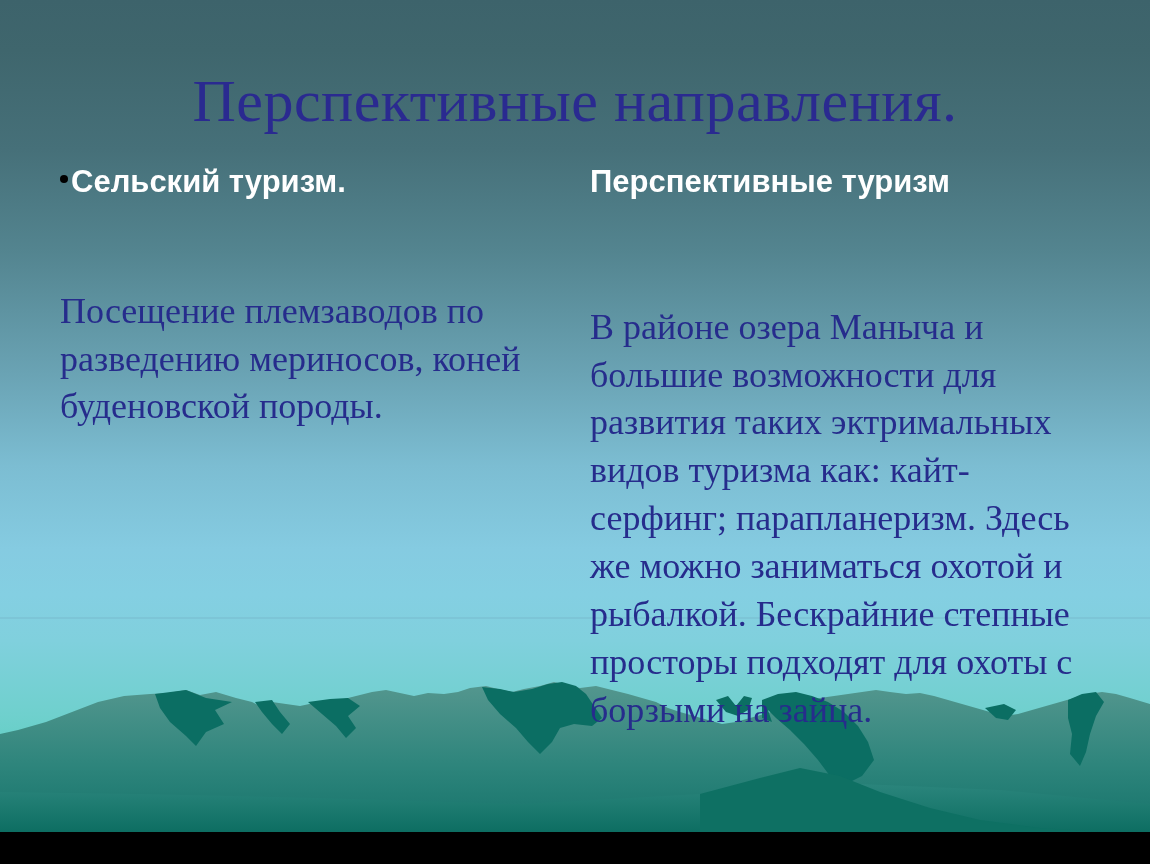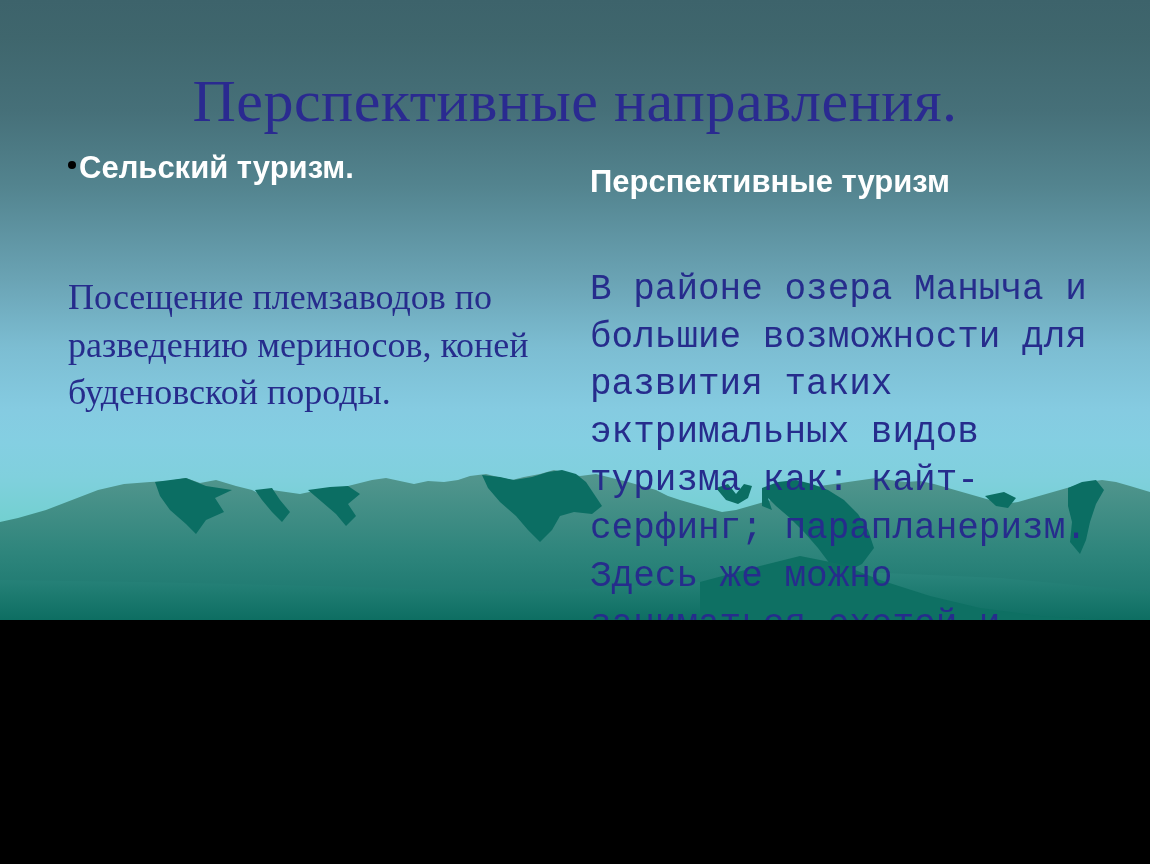--- a/index.html
+++ b/index.html
@@ -4,21 +4,21 @@
 <style>
   html, body {
     margin: 0;
     padding: 0;
     background: #000;
   }
 
   #slide {
     position: relative;
     width: 1150px;
-    height: 620px;
+    height: 832px;
     overflow: hidden;
     font-family: "Liberation Serif", serif;
   }
 
   
   .sky {
     position: absolute;
     left: 0; top: 0;
     width: 100%;
     height: 100%;
@@ -75,21 +75,21 @@
     font-size: 60px;
     line-height: 1.1;
     letter-spacing: 0.5px;
     white-space: nowrap;
   }
 
   
   .col {
     position: absolute;
   }
-  .col-left  { left: 60px;  top: 151px; width: 470px; margin-left: 8px; }
+  .col-left  { left: 60px;  top: 165px; width: 470px; }
   .col-right { left: 590px; top: 165px; width: 500px; }
 
   .head {
     font-family: "Liberation Sans", sans-serif;
     font-weight: bold;
     font-size: 31px;
     color: #ffffff;
     line-height: 1.12;
     white-space: nowrap;
   }
@@ -103,21 +103,21 @@
     margin-right: 3px;
   }
 
   .body-text {
     font-family: "Liberation Serif", serif;
     font-size: 36px;
     color: #262c8c;
     line-height: 1.33;
   }
   .col-left .body-text  { margin-top: 88px; }
-  .col-right .body-text { margin-top: 66px; font-family: Liberation Mono, monospace; }
+  .col-right .body-text { margin-top: 104px; }
   .para + .para { margin-top: 14px; }
   .indent { padding-left: 12px; }
 </style>
 </head>
 <body>
 
 <div id="slide">
 
   <div class="sky"></div>
   <div class="sky-seam"></div>

